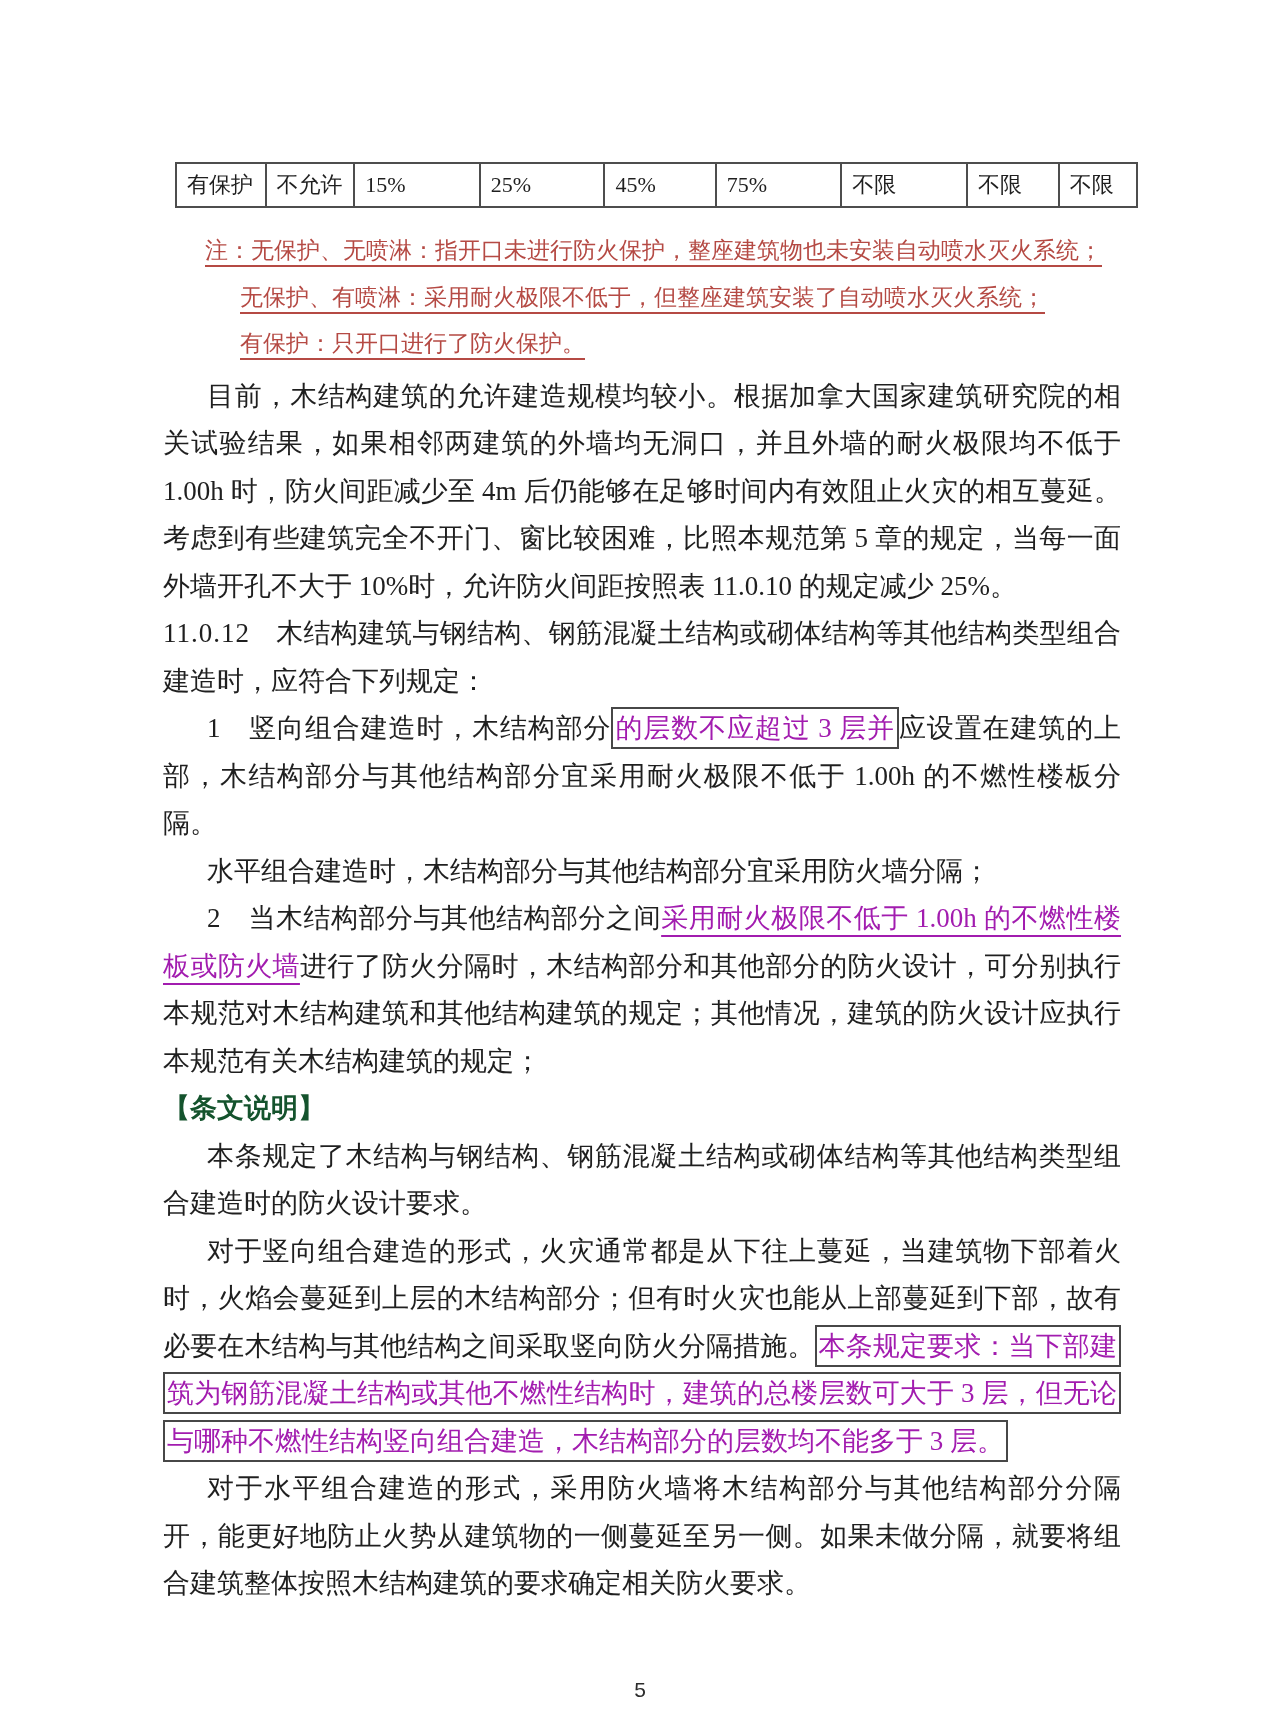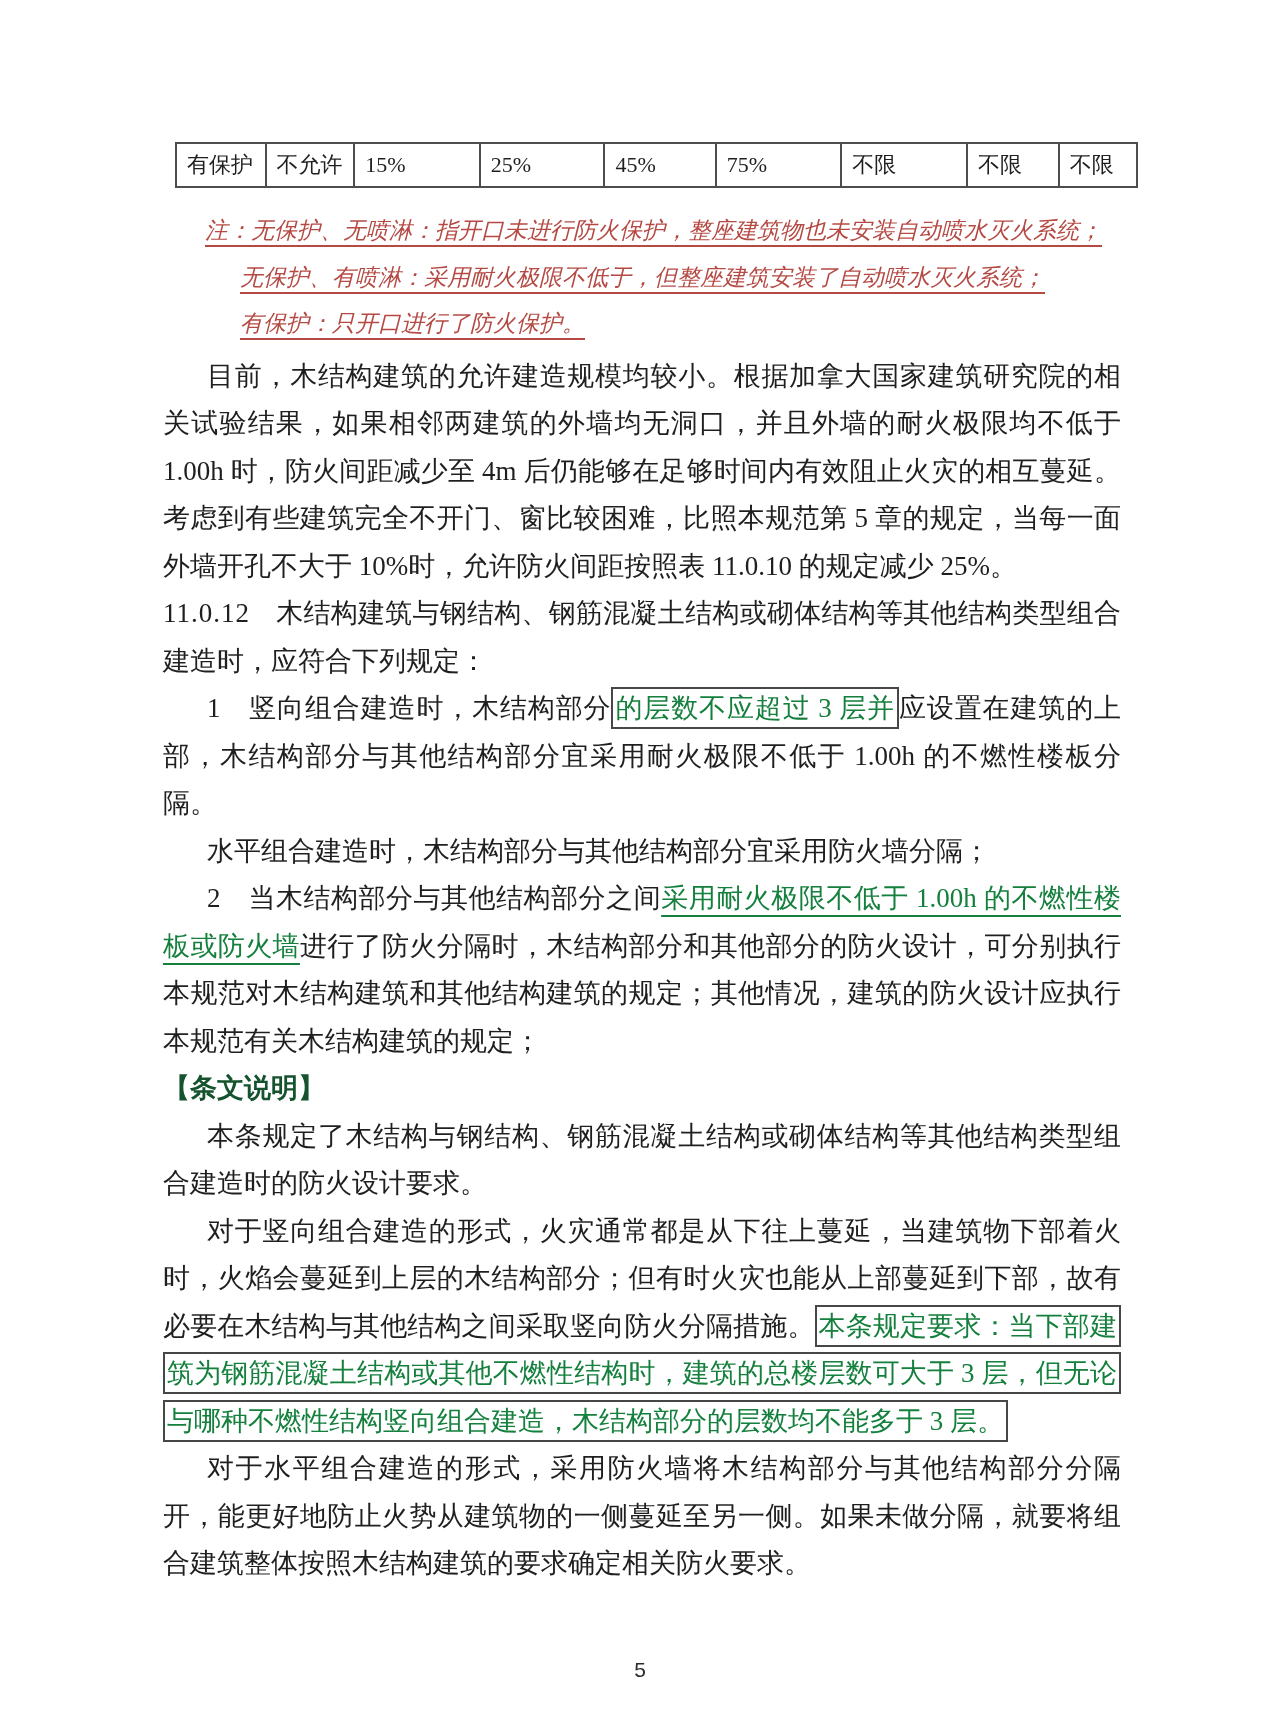--- a/index.html
+++ b/index.html
@@ -4,21 +4,21 @@
 <style>
   * { margin: 0; padding: 0; box-sizing: border-box; }
   html, body { background: #ffffff; }
   body {
     width: 1280px; height: 1715px;
     position: relative;
     font-family: "Liberation Serif", "DejaVu Serif", serif;
     color: #1f1f1f;
     overflow: hidden;
   }
-  .page { position: absolute; inset: 0; }
+  .page { position: absolute; inset: 0; margin-top: 20px; }
 
   
   .cont-table {
     border-collapse: collapse;
     table-layout: fixed;
     width: 963px;
     margin: 142px 0 0 175px;
   }
   .cont-table td {
     border: 2px solid #4d4d4d;
@@ -44,21 +44,20 @@
     margin: 20px 0 0 163px;
     width: 980px;
     font-size: 23px;
     color: #b54a44;
   }
   .note {
     line-height: 46.5px;
     text-decoration: underline;
     text-decoration-thickness: 1.5px;
     text-underline-offset: 7px;
-    font-style: italic;
   }
   .note-first { padding-left: 42px; }
   .note-rest  { padding-left: 77px; }
 
   
   .main {
     margin: 5px 0 0 163px;
     width: 958px;
     font-size: 27px;
     line-height: 47.5px;
@@ -66,21 +65,21 @@
   }
   .main p { margin: 0; }
   .indent { text-indent: 44px; }
   .clause-num { margin-right: 26px; letter-spacing: 1px; }
   .heading {
     font-family: "Liberation Sans", "DejaVu Sans", sans-serif;
     font-weight: bold;
     font-size: 27px;
     color: #14532d;
   }
-  .red { color: #15803d; }
+  .red { color: #a21caf; }
   .boxed {
     border: 2px solid #474747;
     padding: 4px 2px;
     -webkit-box-decoration-break: clone;
     box-decoration-break: clone;
   }
   .under {
     text-decoration: underline;
     text-decoration-thickness: 1.5px;
     text-underline-offset: 8px;

